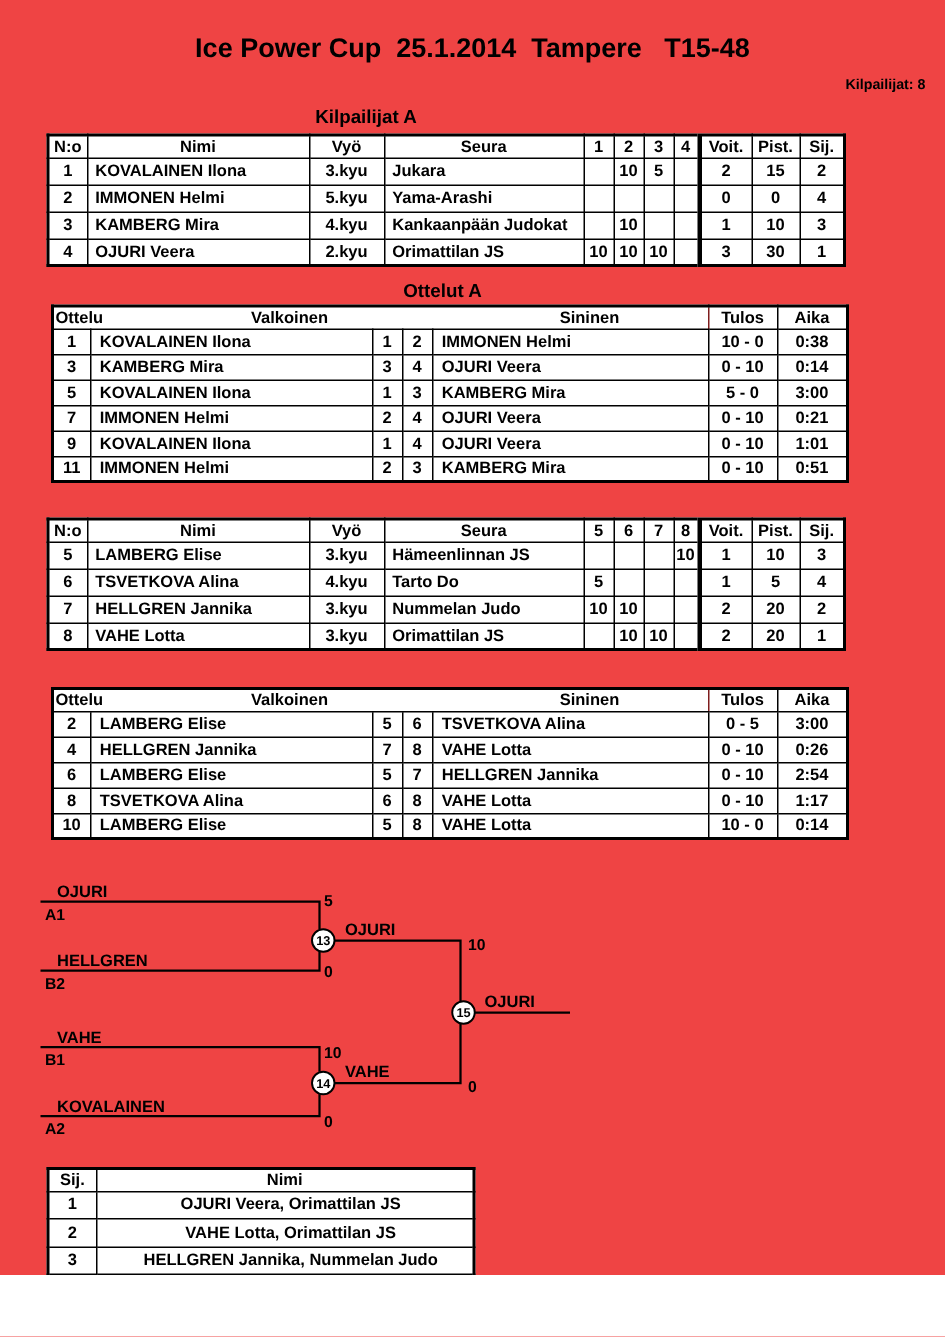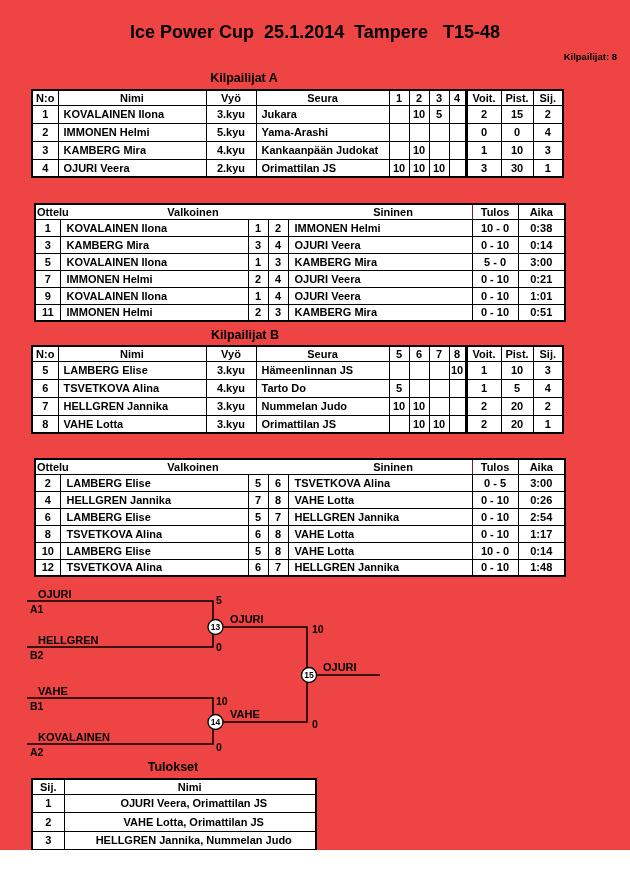--- a/index.html
+++ b/index.html
@@ -125,20 +125,21 @@
           <td>10</td>
           <td>10</td>
           <td></td>
           <td>3</td>
           <td>30</td>
           <td>1</td>
         </tr>
       </tbody>
   </table>
 
+  <div class="abs sechead" style="left:145px;top:187px;">Ottelut A</div>
   <table class="matches" style="left:34px;top:203px;width:530px;">
     <colgroup>
       <col style="width:25px">
         <col style="width:188px">
         <col style="width:20px">
         <col style="width:20px">
       <col style="width:184px">
         <col style="width:46px">
         <col style="width:47px">
     </colgroup>
@@ -204,21 +205,20 @@
           <td>IMMONEN Helmi</td>
           <td>2</td>
           <td>3</td>
           <td>KAMBERG Mira</td>
           <td>0 - 10</td>
           <td>0:51</td>
         </tr>
       </tbody>
   </table>
 
-  <div class="abs sechead" style="left:95px;top:328px;">Kilpailijat B</div>
   <table class="pool" style="left:31px;top:345px;width:531px;">
     <colgroup>
       <col style="width:26px">
         <col style="width:148px">
         <col style="width:50px">
         <col style="width:133px">
       <col style="width:20px">
         <col style="width:20px">
         <col style="width:20px">
         <col style="width:17px">
@@ -357,29 +357,20 @@
         </tr>
         <tr>
           <td>10</td>
           <td>LAMBERG Elise</td>
           <td>5</td>
           <td>8</td>
           <td>VAHE Lotta</td>
           <td>10 - 0</td>
           <td>0:14</td>
         </tr>
-        <tr>
-          <td>12</td>
-          <td>TSVETKOVA Alina</td>
-          <td>6</td>
-          <td>7</td>
-          <td>HELLGREN Jannika</td>
-          <td>0 - 10</td>
-          <td>1:48</td>
-        </tr>
       </tbody>
   </table>
 
   <svg class="abs" style="left:0;top:580px;" width="630" height="185" viewBox="0 580 630 185">
 
     <path class="bline" d="M27,601 H213 V619.5"></path>
     <path class="bline" d="M27,647 H213 V634.5"></path>
     <path class="bline" d="M223,627 H307 V667.5"></path>
 
     <path class="bline" d="M27,698 H213 V714.5"></path>
@@ -409,21 +400,20 @@
     <text class="btag" x="30" y="756">A2</text>
     <text class="bscore" x="216" y="751">0</text>
     <text class="bnum" x="215.5" y="725">14</text>
     <text class="bname" x="230" y="718">VAHE</text>
     <text class="bscore" x="312" y="728">0</text>
 
     <text class="bnum" x="309" y="678">15</text>
     <text class="bname" x="323" y="671">OJURI</text>
   </svg>
 
-  <div class="abs sechead" style="left:23px;top:760px;">Tulokset</div>
   <table class="results" style="left:31px;top:778px;width:284px;">
     <colgroup>
         <col style="width:32px">
         <col style="width:252px">
       </colgroup>
     <thead>
         <tr>
       <th>Sij.</th>
       <th>Nimi</th>
     </tr>

